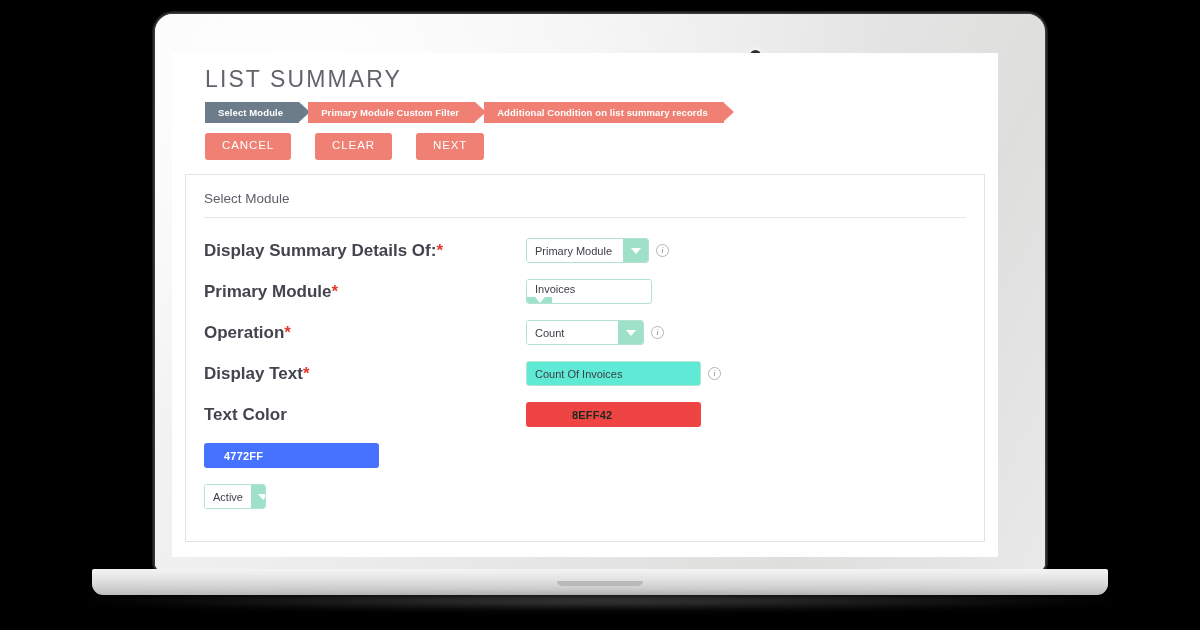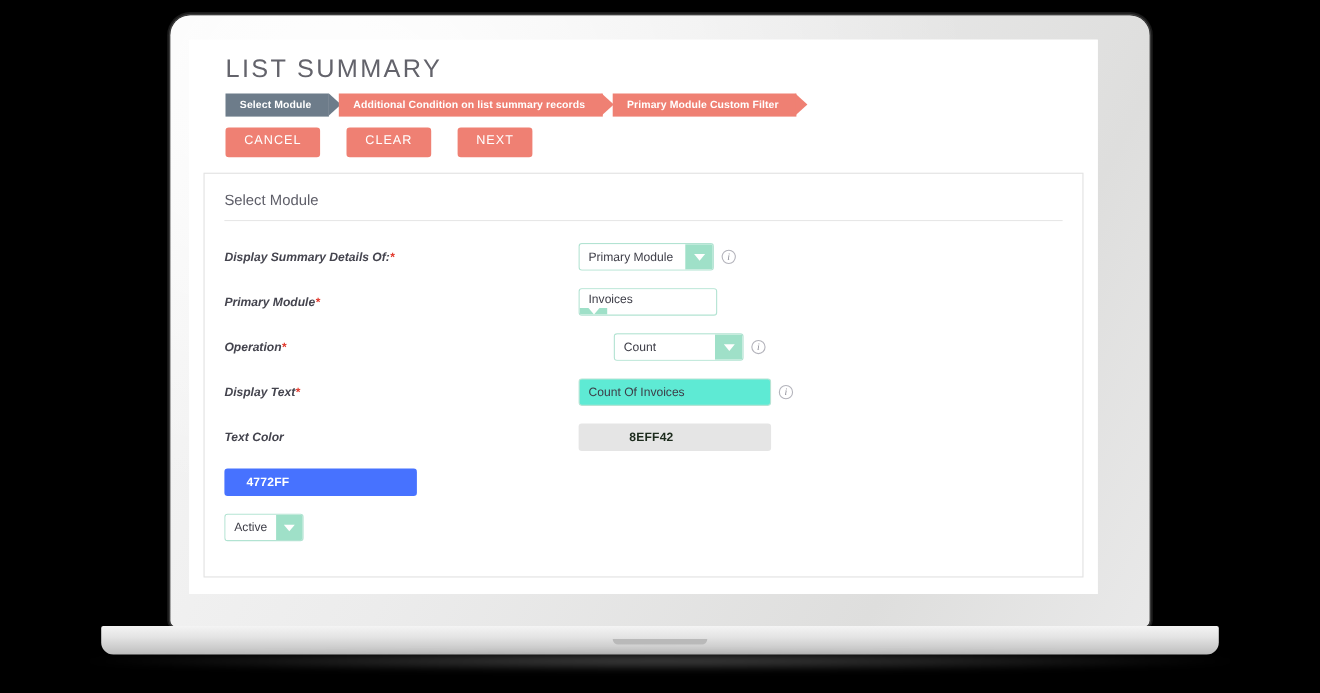--- a/index.html
+++ b/index.html
@@ -48,21 +48,21 @@
     height: 11px;
     border-radius: 50%;
     background: #2e2e2e;
     box-shadow: 0 0 4px 2px rgba(255,255,255,.55);
   }
 
   
   #screen {
     position: absolute;
     left: 172px;
-    top: 36px;
+    top: 53px;
     width: 826px;
     height: 504px;
     background: #ffffff;
     overflow: hidden;
   }
 
   
   #laptop-base {
     position: absolute;
     left: 92px;
@@ -193,25 +193,24 @@
   .panel-body { padding: 14px 18px 22px 18px; }
 
   .form-row {
     display: flex;
     align-items: center;
     min-height: 38px;
     margin-bottom: 3px;
   }
   .form-label {
     width: 322px;
-    font-size: 11px;
+    font-size: 17px;
     color: #44444e;
     font-weight: 700;
     flex: 0 0 auto;
-    font-style: italic;
   }
   .req { color: #e23b2e; font-weight: 700; }
 
   .field-wrap { display: flex; align-items: center; gap: 7px; }
 
   
   .sel {
     display: flex;
     align-items: stretch;
     border: 1px solid #b2e3d2;
@@ -240,22 +239,22 @@
   }
   .sel .sel-arrow i {
     display: block;
     width: 0; height: 0;
     border-left: 5px solid transparent;
     border-right: 5px solid transparent;
     border-top: 6px solid #ffffff;
   }
   .sel.w140 { width: 123px; }
   .sel.w160 { width: 126px; flex-direction: column; }
-  .sel.w125 { width: 118px; margin-left: 32px; }
-  .sel.w90  { width: 72px;  }
+  .sel.w125 { width: 118px; }
+  .sel.w90  { width: 62px;  }
 
   
   .txt {
     width: 175px;
     height: 25px;
     border: 1px solid #b6e4d4;
     border-radius: 3px;
     background: #5eead4;
     font-size: 11px;
     color: #3d3d47;
@@ -310,24 +309,24 @@
 
       <div class="app-pad">
 
         <div class="page-title">LIST SUMMARY</div>
 
         <div class="steps">
           <div class="step active">
             <span>Select Module</span>
           </div>
           <div class="step pending">
+            <span>Primary Module Custom Filter</span>
+          </div>
+          <div class="step pending">
             <span>Additional Condition on list summary records</span>
-          </div>
-          <div class="step pending">
-            <span>Primary Module Custom Filter</span>
           </div>
         </div>
 
         <div class="btn-row">
           <button class="btn">CANCEL</button>
           <button class="btn">CLEAR</button>
           <button class="btn">NEXT</button>
         </div>
 
       </div>
@@ -390,21 +389,21 @@
               <input class="txt" type="text" value="Count Of Invoices" style="">
               <div class="info-icon">i</div>
             </div>
           </div>
 
           <div class="form-row">
             <div class="form-label">
               <span>Text Color</span>
             </div>
             <div class="field-wrap">
-              <div class="colorfield light" id="text-color-field" style="background: #e5e5e5; padding-left: 46px;">8EFF42</div>
+              <div class="colorfield light" id="text-color-field" style="background: #ef4444; padding-left: 46px;">8EFF42</div>
             </div>
           </div>
 
           <div class="form-row">
             <div class="field-wrap">
               <div class="colorfield dark" id="background-color-field" style="background: rgb(71, 114, 255); padding-left: 20px;">4772FF</div>
             </div>
           </div>
 
           <div class="form-row">

